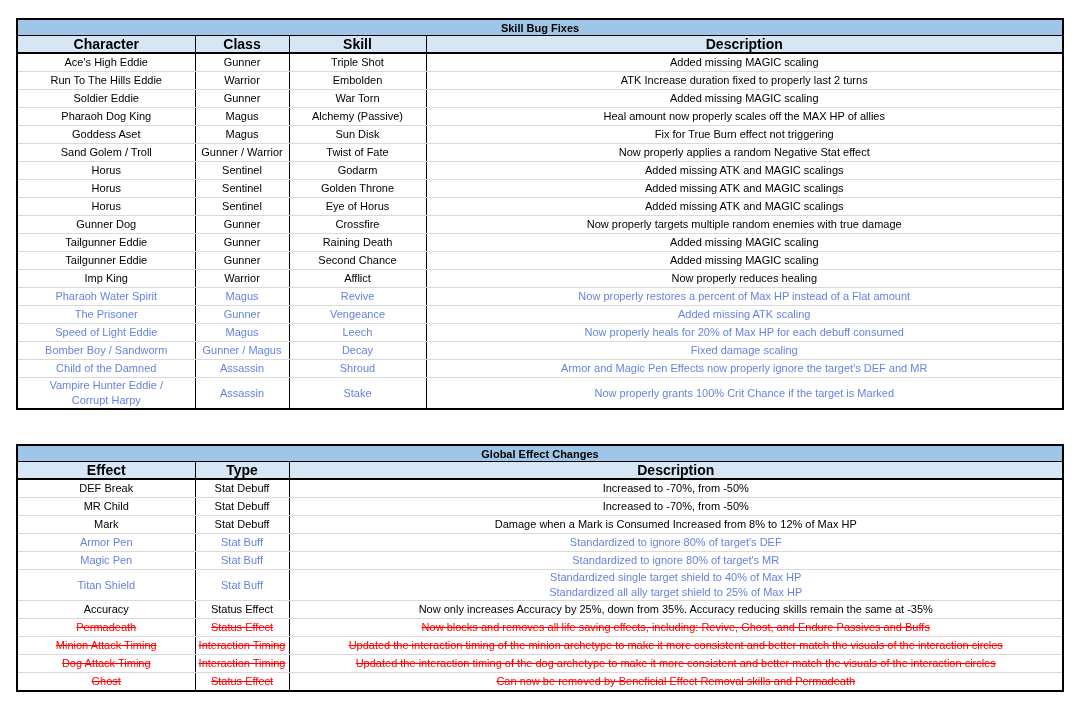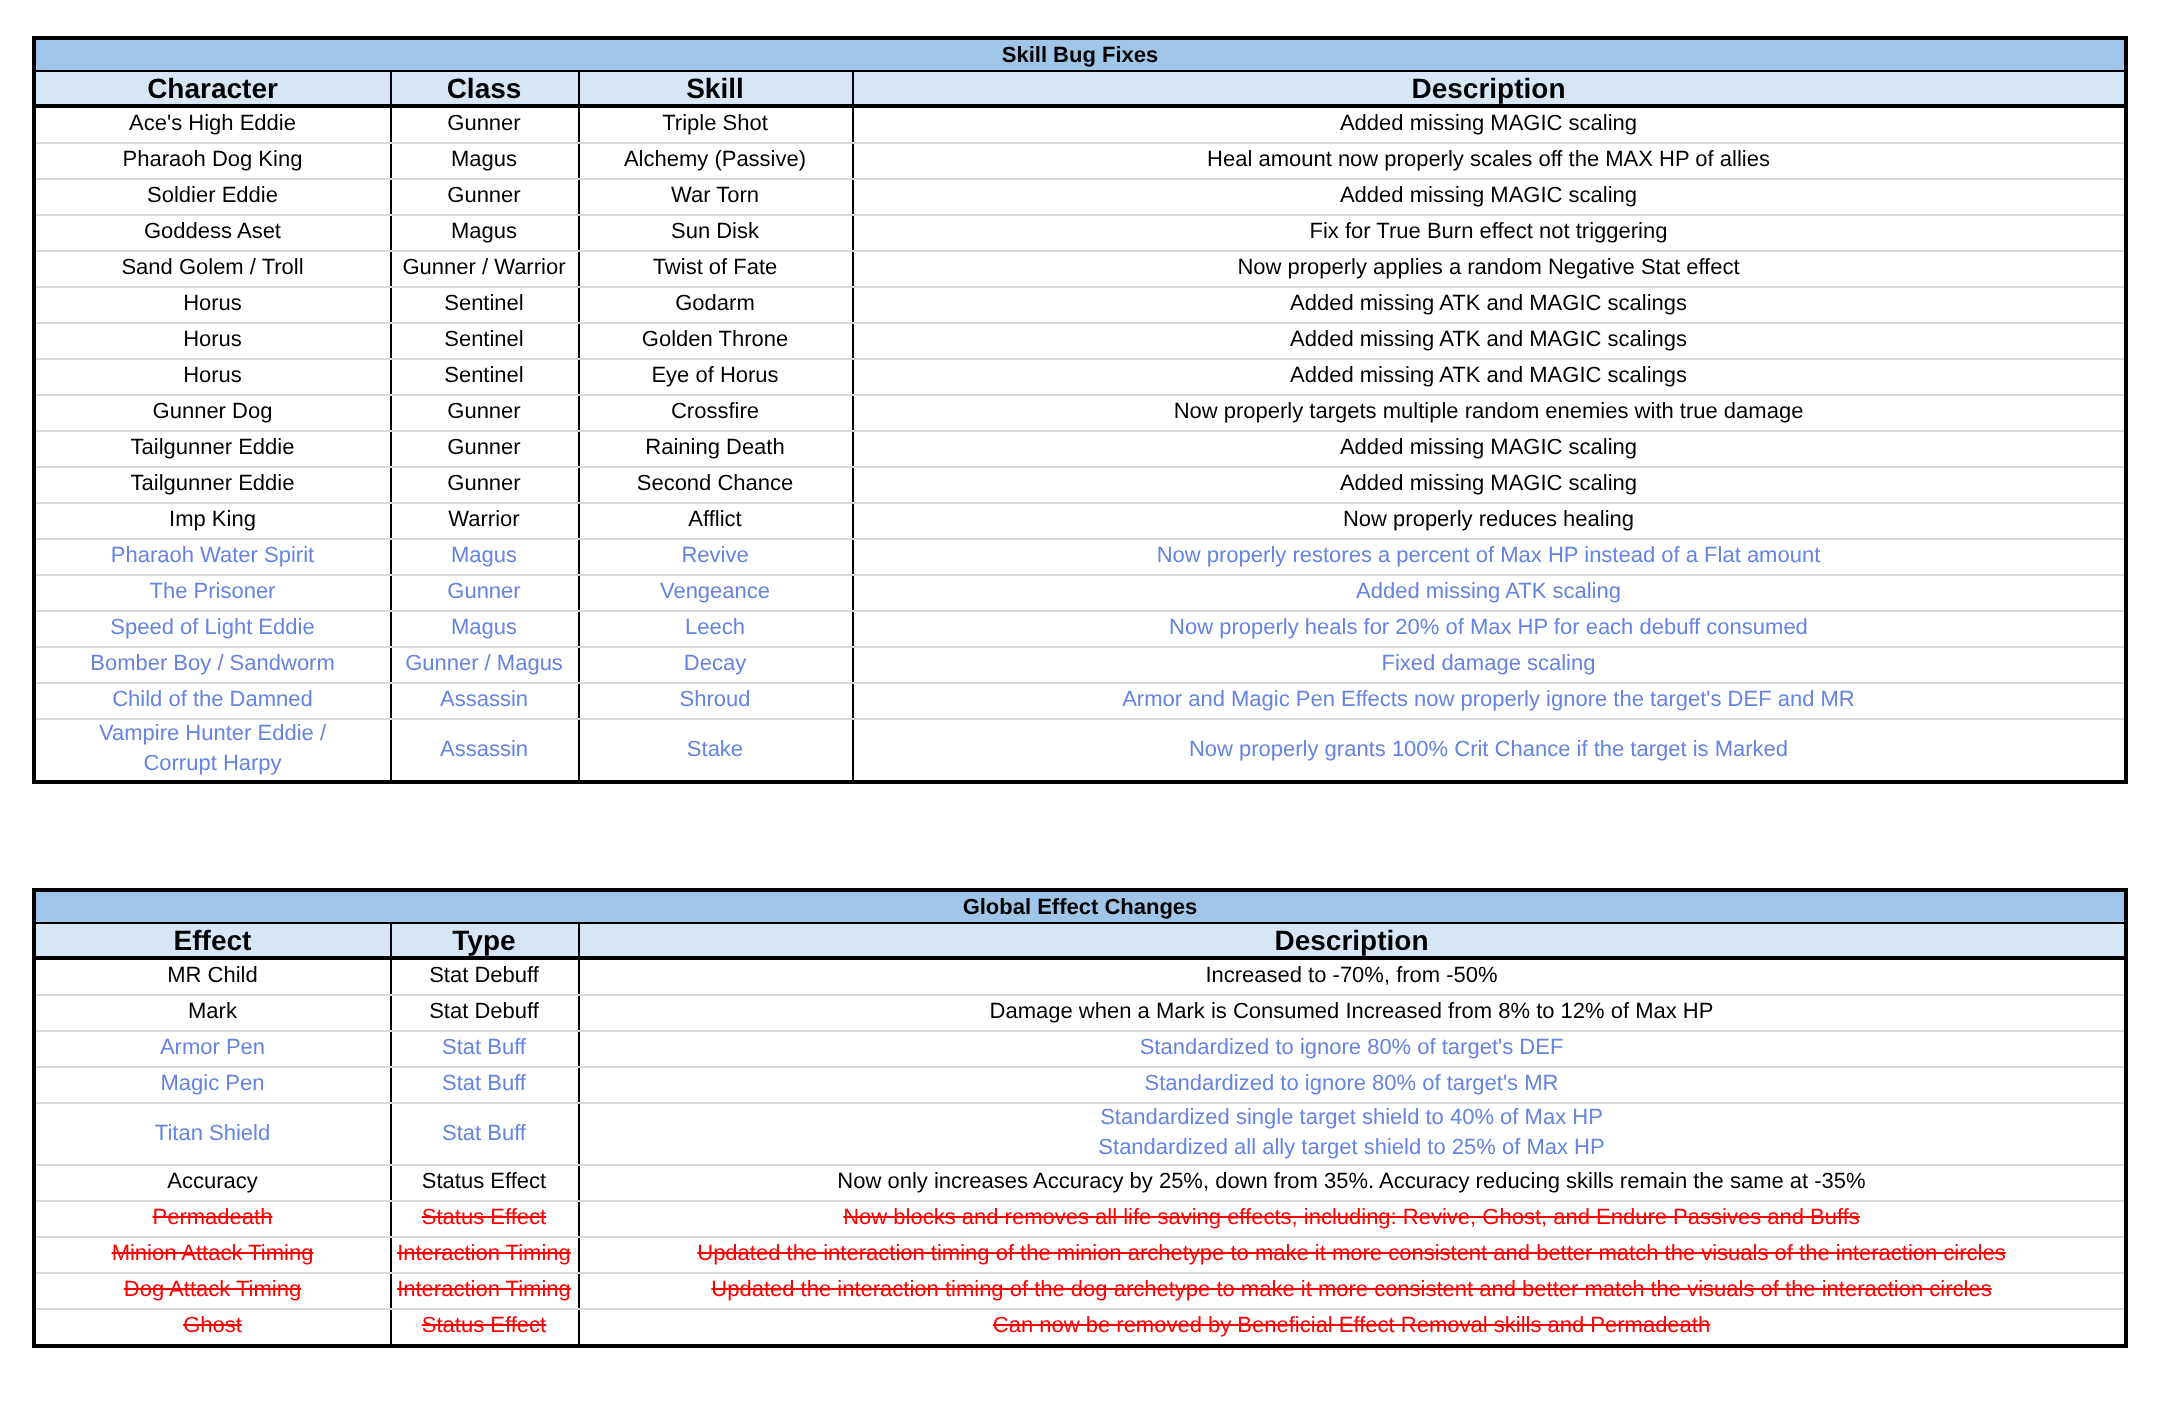--- a/index.html
+++ b/index.html
@@ -91,30 +91,36 @@
       </tr>
     </thead>
     <tbody>
         <tr class="row">
           <td>Ace's High Eddie</td>
           <td>Gunner</td>
           <td>Triple Shot</td>
           <td>Added missing MAGIC scaling</td>
         </tr>
         <tr class="row">
+          <td>Run To The Hills Eddie</td>
+          <td>Warrior</td>
+          <td>Embolden</td>
+          <td>ATK Increase duration fixed to properly last 2 turns</td>
+        </tr>
+        <tr class="row">
+          <td>Soldier Eddie</td>
+          <td>Gunner</td>
+          <td>War Torn</td>
+          <td>Added missing MAGIC scaling</td>
+        </tr>
+        <tr class="row">
           <td>Pharaoh Dog King</td>
           <td>Magus</td>
           <td>Alchemy (Passive)</td>
           <td>Heal amount now properly scales off the MAX HP of allies</td>
-        </tr>
-        <tr class="row">
-          <td>Soldier Eddie</td>
-          <td>Gunner</td>
-          <td>War Torn</td>
-          <td>Added missing MAGIC scaling</td>
         </tr>
         <tr class="row">
           <td>Goddess Aset</td>
           <td>Magus</td>
           <td>Sun Disk</td>
           <td>Fix for True Burn effect not triggering</td>
         </tr>
         <tr class="row">
           <td>Sand Golem / Troll</td>
           <td>Gunner / Warrior</td>
@@ -214,20 +220,25 @@
         <th colspan="3">Global Effect Changes</th>
       </tr>
       <tr class="header-row">
         <th>Effect</th>
         <th>Type</th>
         <th>Description</th>
       </tr>
     </thead>
     <tbody>
         <tr class="row">
+          <td>DEF Break</td>
+          <td>Stat Debuff</td>
+          <td>Increased to -70%, from -50%</td>
+        </tr>
+        <tr class="row">
           <td>MR Child</td>
           <td>Stat Debuff</td>
           <td>Increased to -70%, from -50%</td>
         </tr>
         <tr class="row">
           <td>Mark</td>
           <td>Stat Debuff</td>
           <td>Damage when a Mark is Consumed Increased from 8% to 12% of Max HP</td>
         </tr>
         <tr class="row buff">

